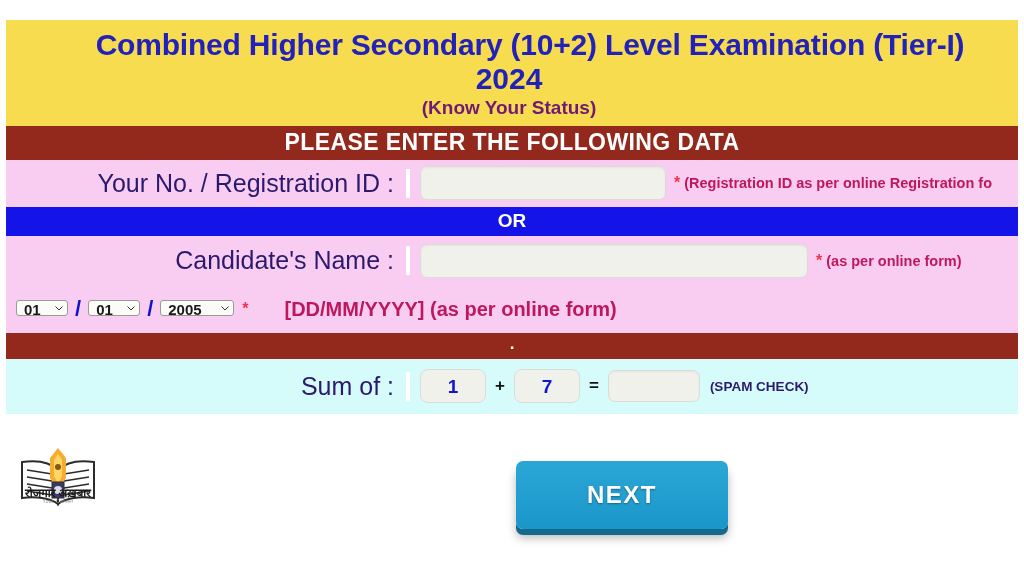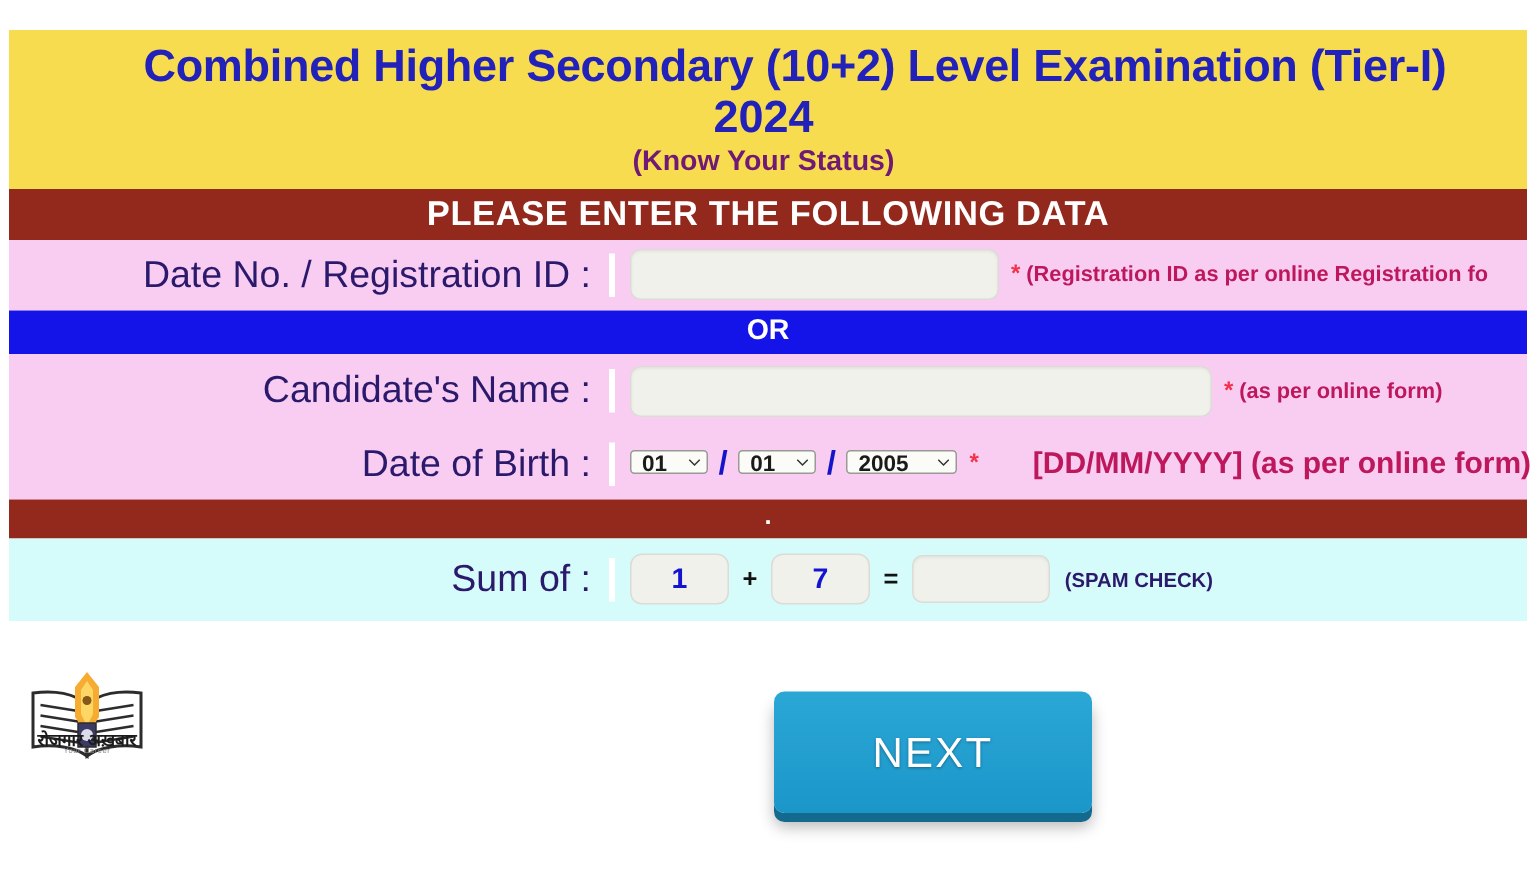--- a/index.html
+++ b/index.html
@@ -247,29 +247,29 @@
   
   .next-wrap {
     position: absolute;
     left: 516px;
     top: 461px;
     width: 212px;
     height: 74px;
   }
   .next-btn {
     width: 212px;
-    height: 81px;
+    height: 68px;
     border: none;
     border-radius: 7px;
     background: linear-gradient(#2ba7d6, #1b96c9);
     box-shadow: 0 6px 0 #14698f, 0 9px 10px rgba(0,0,0,0.28);
     color: #ffffff;
     font-family: "Liberation Sans", sans-serif;
-    font-weight: normal;
-    font-size: 28px;
+    font-weight: bold;
+    font-size: 24px;
     letter-spacing: 1.5px;
     text-shadow: 0 1px 2px rgba(0,0,0,0.35);
     cursor: pointer;
     display: block;
   }
 
   
   .logo {
     position: absolute;
     left: 8px;
@@ -310,41 +310,40 @@
 
     <div class="header-band">
       <div class="header-title">Combined Higher Secondary (10+2) Level Examination (Tier-I)</div>
       <div class="header-year">2024</div>
       <div class="header-sub">(Know Your Status)</div>
     </div>
 
     <div class="bar-maroon">PLEASE ENTER THE FOLLOWING DATA</div>
 
     <div class="row row-roll">
-      <div class="row-label">Date No. / Registration ID :</div>
+      <div class="row-label">Your No. / Registration ID :</div>
       <div class="row-field">
         <input class="txt txt-roll" type="text" value="" style="">
         <span class="star">*</span>
         <span class="hint">(Registration ID as per online Registration fo</span>
       </div>
     </div>
 
     <div class="bar-or">OR</div>
 
     <div class="row row-name">
       <div class="row-label">Candidate's Name :</div>
       <div class="row-field">
         <input class="txt txt-name" type="text" value="" style="">
         <span class="star">*</span>
         <span class="hint">(as per online form)</span>
       </div>
     </div>
 
     <div class="row row-dob">
-      <div class="row-label">Date of Birth :</div>
       <div class="row-field">
 
         <span class="sel-wrap">
           <select class="sel sel-dd">
             <option>01</option>
           </select>
           <svg class="chev" viewBox="0 0 8 5">
             <path d="M0.5 0.5 L4 4 L7.5 0.5" fill="none" stroke="#333" stroke-width="1"></path>
           </svg>
         </span>

